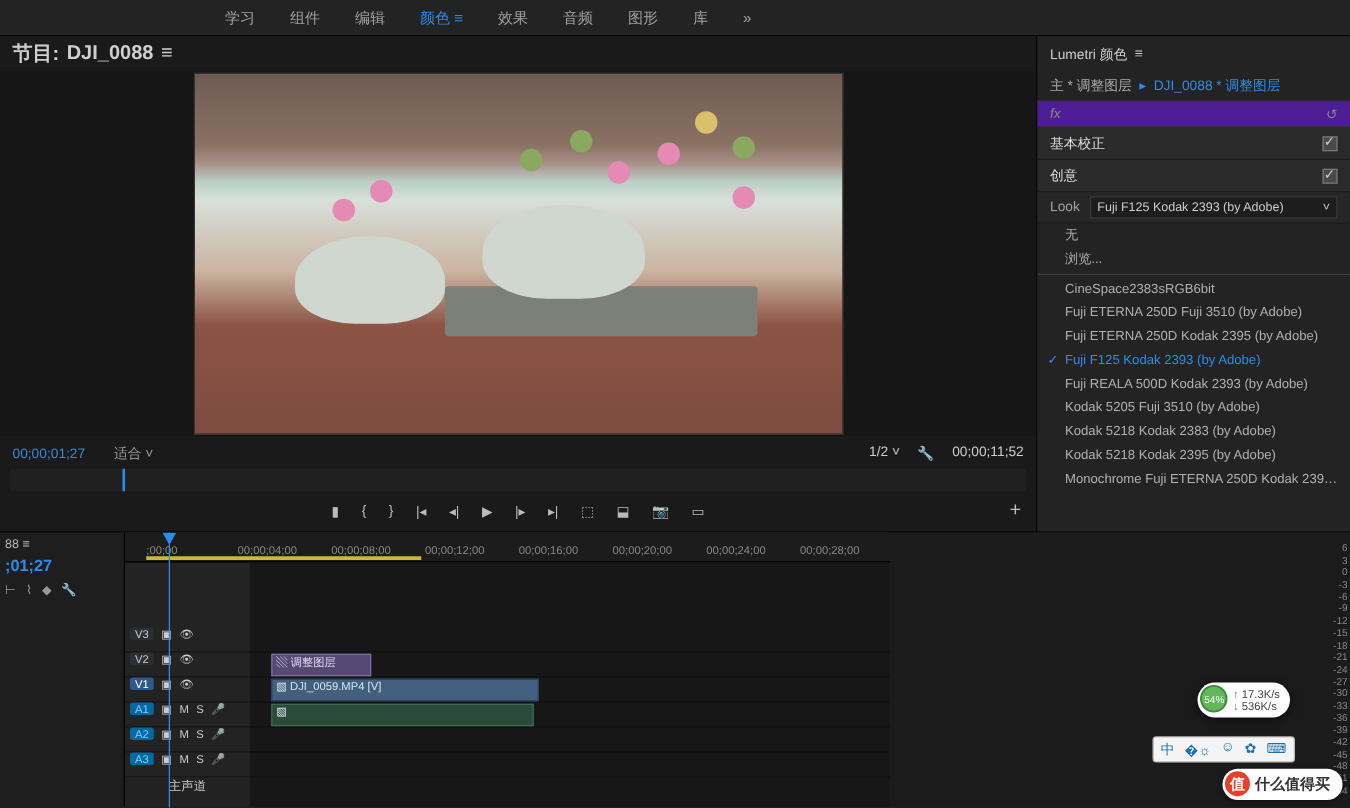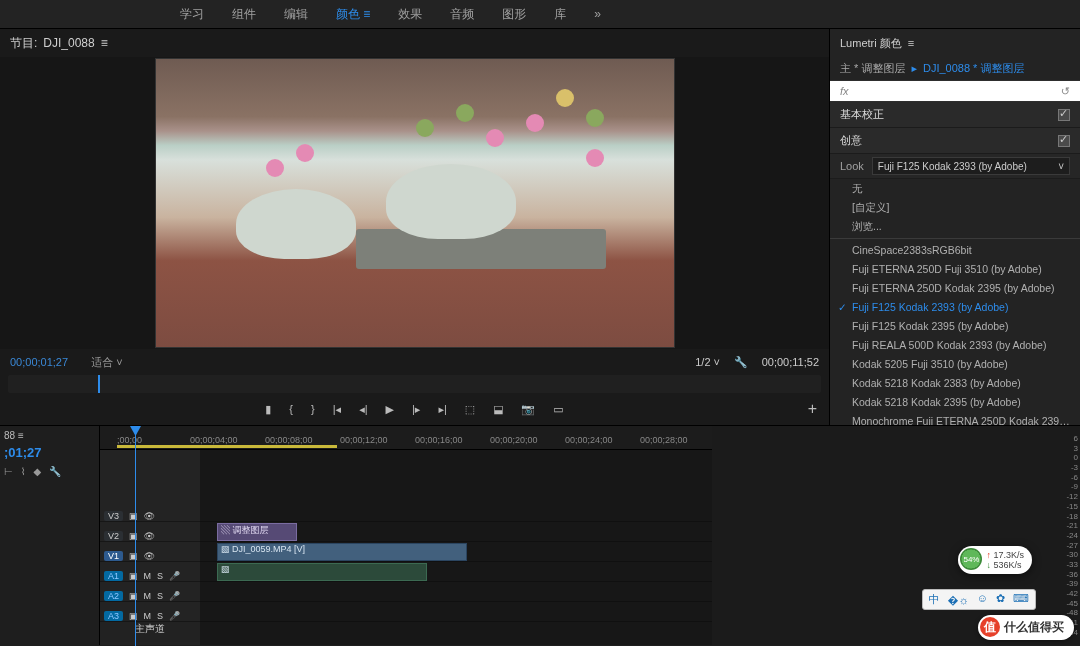--- a/index.html
+++ b/index.html
@@ -5,21 +5,21 @@
 * { margin:0; padding:0; box-sizing:border-box; font-family:"Microsoft YaHei",Arial,sans-serif; user-select:none; }
 body { width:1080px; height:646px; background:#1e1e1e; color:#a0a0a0; font-size:11px; overflow:hidden; position:relative; }
 
 .workspace-tabs { height:28px; background:#232323; display:flex; align-items:center; padding-left:180px; gap:28px; font-size:12px; }
 .workspace-tabs span { cursor:pointer; }
 .workspace-tabs .active { color:#2d8ceb; }
 .top-divider { height:1px; background:#000; }
 
 .main-row { display:flex; height:396px; }
 .monitor { flex:1; background:#1a1a1a; display:flex; flex-direction:column; border-right:1px solid #000; }
-.monitor-header { height:28px; display:flex; align-items:center; padding:0 10px; color:#cfcfcf; font-size:12px; gap:6px; }
+.monitor-header { height:28px; display:flex; align-items:center; padding:0 10px; color:#cfcfcf; font-size:16px; gap:6px;font-weight:bold; }
 .monitor-video-row { flex:1; display:flex; justify-content:center; align-items:center; background:#161616; }
 .monitor-canvas { width:520px; height:290px; background:linear-gradient(180deg,#6f5b52 0%,#8a7264 20%,#a9918a 25%,#bacfc6 30%,#d8e0db 35%,#c9b39f 55%,#8d5344 70%,#7d4c41 100%); position:relative; border:1px solid #333; }
 
 .pot { position:absolute; background:#cfd7cf; border-radius:50% 50% 40% 40%; }
 .pot1 { left:80px; top:130px; width:120px; height:70px; }
 .pot2 { left:230px; top:105px; width:130px; height:75px; }
 .flower { position:absolute; width:18px; height:18px; border-radius:50%; }
 .f-pink{background:#e48ab4;} .f-green{background:#8aa85e;} .f-yellow{background:#d9c06a;}
 .tray { position:absolute; left:200px; top:170px; width:250px; height:40px; background:#7d8079; border-radius:3px; }
 
@@ -29,21 +29,21 @@
 .monitor-info .right .white { color:#ccc; }
 .monitor-scrub { height:18px; background:#202020; position:relative; margin:0 8px; border-radius:2px; }
 .scrub-marker { position:absolute; left:90px; top:0; width:2px; height:100%; background:#2d8ceb; }
 .monitor-transport { height:32px; display:flex; align-items:center; justify-content:center; gap:18px; color:#bbb; position:relative; }
 .monitor-transport .plus { position:absolute; right:12px; font-size:16px; }
 
 .lumetri { width:250px; background:#232323; display:flex; flex-direction:column; font-size:11px; }
 .lumetri-header { height:28px; display:flex; align-items:center; padding:0 10px; color:#cfcfcf; gap:6px; }
 .lumetri-bc { padding:4px 10px; display:flex; align-items:center; gap:6px; color:#aaa; }
 .lumetri-bc .blue { color:#2d8ceb; }
-.fx-row { height:22px; display:flex; align-items:center; justify-content:space-between; padding:0 10px; color:#888; border-top:1px solid #2e2e2e; border-bottom:1px solid #2e2e2e; background:#ffffff;}
+.fx-row { height:22px; display:flex; align-items:center; justify-content:space-between; padding:0 10px; color:#888; border-top:1px solid #2e2e2e; border-bottom:1px solid #2e2e2e; background:#4c1d95;}
 .section { height:26px; display:flex; align-items:center; justify-content:space-between; padding:0 10px; background:#2a2a2a; border-bottom:1px solid #1b1b1b; color:#ddd; }
 .check { width:12px; height:12px; background:#4a4a4a; border:1px solid #777; position:relative; }
 .check::after{content:"✓";position:absolute;top:-3px;left:0;font-size:11px;color:#ccc;}
 .look-row { display:flex; align-items:center; padding:3px 10px; gap:8px; background:#262626; border-bottom:1px solid #1c1c1c; }
 .look-select { flex:1; background:#1d1d1d; border:1px solid #3a3a3a; color:#ccc; padding:2px 5px; font-size:10px; height:18px; display:flex; align-items:center; justify-content:space-between; }
 .look-list { flex:1; overflow:hidden; background:#232323; }
 .look-item { padding:2px 10px 2px 22px; color:#b0b0b0; font-size:10.5px; line-height:15px; cursor:pointer; white-space:nowrap; overflow:hidden; text-overflow:ellipsis; position:relative;}
 .look-item.hr { border-top:1px solid #3a3a3a; margin-top:2px; padding-top:4px;}
 .look-item.sel { color:#2d8ceb; }
 .look-item.sel::before { content:"✓"; position:absolute; left:8px; color:#2d8ceb; }
@@ -53,21 +53,21 @@
 .tl-source .tc { color:#2d8ceb; font-size:13px; font-weight:bold; margin:4px 0;}
 .tl-source .icons { display:flex; gap:8px; margin-top:6px; color:#999;}
 .tl-tracks-col { width:612px; background:#1a1a1a; display:flex; flex-direction:column; }
 .tl-ruler { height:24px; background:#1c1c1c; position:relative; color:#888; font-size:9px; border-bottom:1px solid #000; display:flex; align-items:flex-end;}
 .tl-ruler span{position:absolute; bottom:4px;}
 .tl-yellow { position:absolute; bottom:1px; left:17px; width:220px; height:3px; background:#c9b93a;}
 .playhead { position:absolute; left:35px; top:0; bottom:-200px; width:1px; background:#2d8ceb; }
 .playhead::before{content:"";position:absolute;top:0;left:-5px;width:11px;height:10px;background:#2d8ceb;clip-path:polygon(0 0,100% 0,50% 100%);}
 .tl-body { flex:1; display:flex; }
 .tl-headers { width:100px; background:#232323; }
-.track-hdr { height:20px; display:flex; align-items:flex-end; gap:6px; padding:0 4px; border-bottom:1px solid #161616; font-size:9px; color:#ccc;}
+.track-hdr { height:20px; display:flex; align-items:flex-start; gap:6px; padding:0 4px; border-bottom:1px solid #161616; font-size:9px; color:#ccc;}
 .track-hdr .tag { background:#2b2f33; padding:0 4px; border-radius:2px; font-size:9px;}
 .track-hdr .tag.a { background:#0369a1; color:#8fc8ff;}
 .track-hdr .tag.v1 { background:#2d5a8e; color:#fff;}
 .tl-clips { flex:1; position:relative; background:#171717; }
 .guide-row { position:absolute; left:0; right:0; height:20px; border-bottom:1px solid #101010;}
 .clip { position:absolute; height:18px; background:#42607d; border:1px solid #2b4560; font-size:9px; color:#d6e4f0; padding-left:3px; overflow:hidden;}
 .clip.adj { background:#564a75; border-color:#7a6ca0; color:#e0d8f0;}
 .clip.aud { background:#2c4a3a; border-color:#3c6a52; height:18px;}
 .master-row { height:20px; display:flex; align-items:center; gap:10px; padding:0 6px; background:#222; color:#ccc; font-size:10px;flex-direction:column;}
 .master-row .val{color:#3a88d6;}
@@ -178,27 +178,25 @@
     </div>
     <div class="look-row">
       <span>Look</span>
       <div class="look-select">
         <span>Fuji F125 Kodak 2393 (by Adobe)</span>
           <span>˅</span>
       </div>
     </div>
     <div class="look-list" id="look-list">
         <div class="look-item">无</div>
-        <div class="look-item">[自定义]</div>
         <div class="look-item">浏览...</div>
         <div class="look-item hr">CineSpace2383sRGB6bit</div>
         <div class="look-item">Fuji ETERNA 250D Fuji 3510 (by Adobe)</div>
         <div class="look-item">Fuji ETERNA 250D Kodak 2395 (by Adobe)</div>
         <div class="look-item sel">Fuji F125 Kodak 2393 (by Adobe)</div>
-        <div class="look-item">Fuji F125 Kodak 2395 (by Adobe)</div>
         <div class="look-item">Fuji REALA 500D Kodak 2393 (by Adobe)</div>
         <div class="look-item">Kodak 5205 Fuji 3510 (by Adobe)</div>
         <div class="look-item">Kodak 5218 Kodak 2383 (by Adobe)</div>
         <div class="look-item">Kodak 5218 Kodak 2395 (by Adobe)</div>
         <div class="look-item">Monochrome Fuji ETERNA 250D Kodak 2395 (by Adobe)</div>
       </div>
   </div>
 </div>
 
 <div class="timeline-row">
@@ -273,21 +271,21 @@
         </div>
       </div>
       <div class="tl-clips">
         <div class="guide-row" style="top:52px"></div>
         <div class="guide-row" style="top:72px"></div>
         <div class="guide-row" style="top:92px"></div>
         <div class="guide-row" style="top:112px"></div>
         <div class="guide-row" style="top:132px"></div>
         <div class="guide-row" style="top:152px"></div>
         <div class="clip adj" style="top:73px;left:17px;width:80px">▧ <span>调整图层</span></div>
-        <div class="clip" style="top:93px;left:17px;width:250px">▧ <span>DJI_0059.MP4 [V]</span></div>
+        <div class="clip" style="top:93px;left:17px;width:214px">▧ <span>DJI_0059.MP4 [V]</span></div>
         <div class="clip aud" style="top:113px;left:17px;width:210px">▧</div>
       </div>
     </div>
   </div>
 
   <div class="tl-scopes">
     <div class="scope-scale" id="scope-scale">
         <div>6</div>
         <div>3</div>
         <div>0</div>

